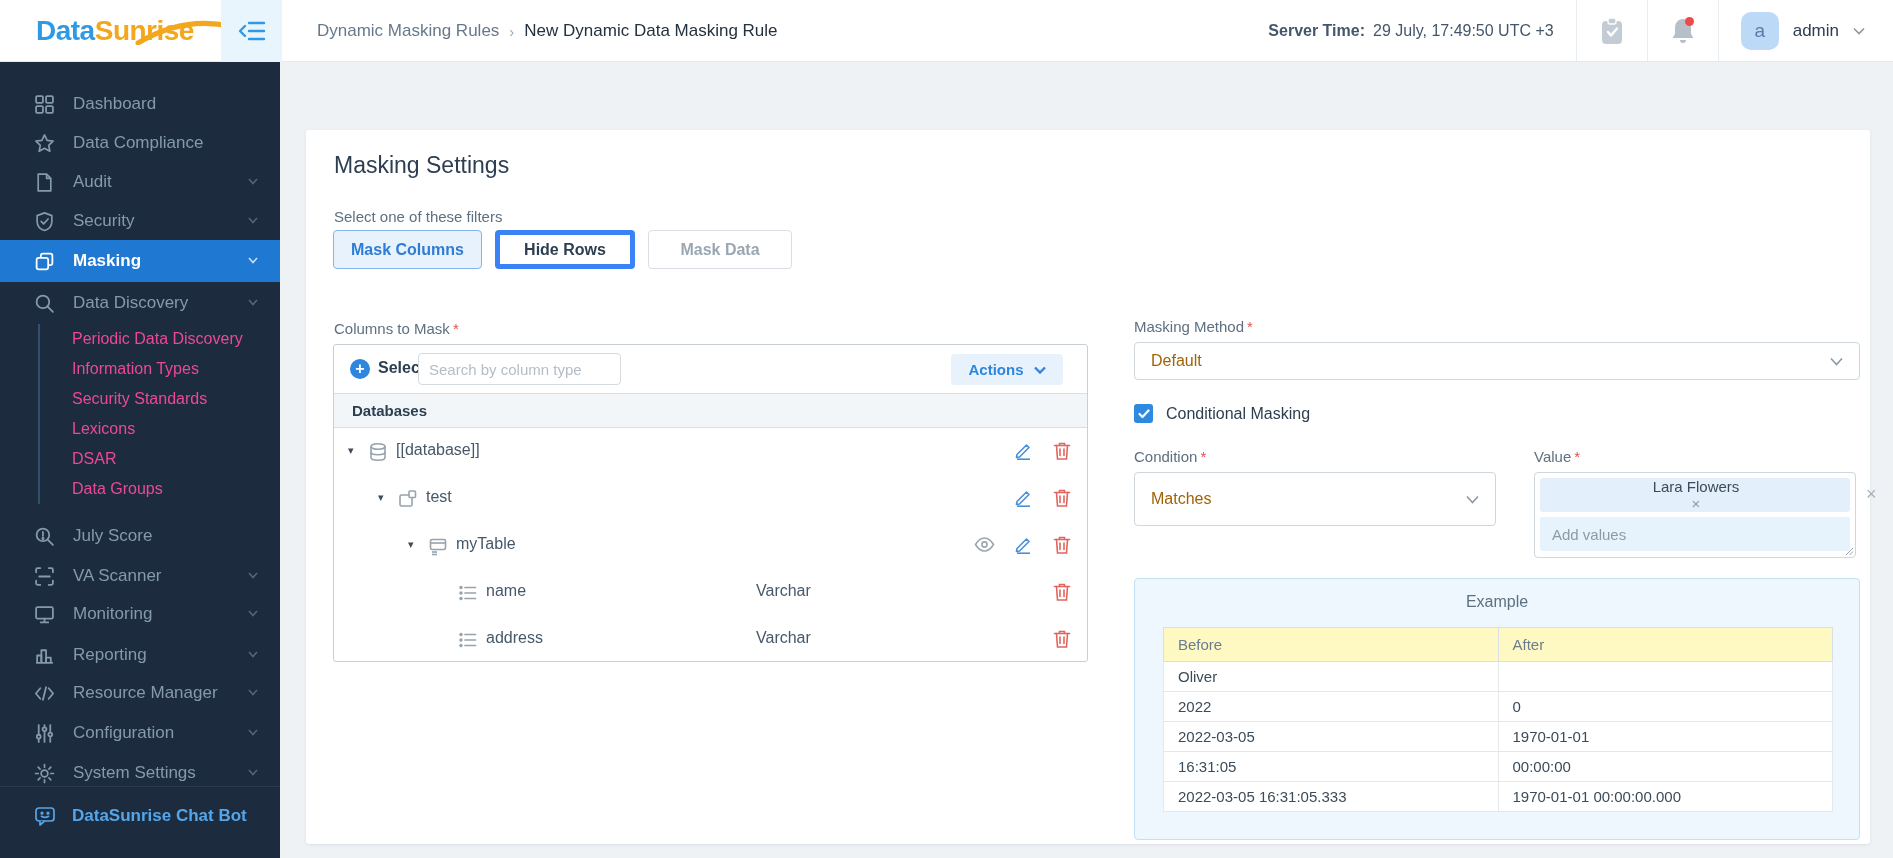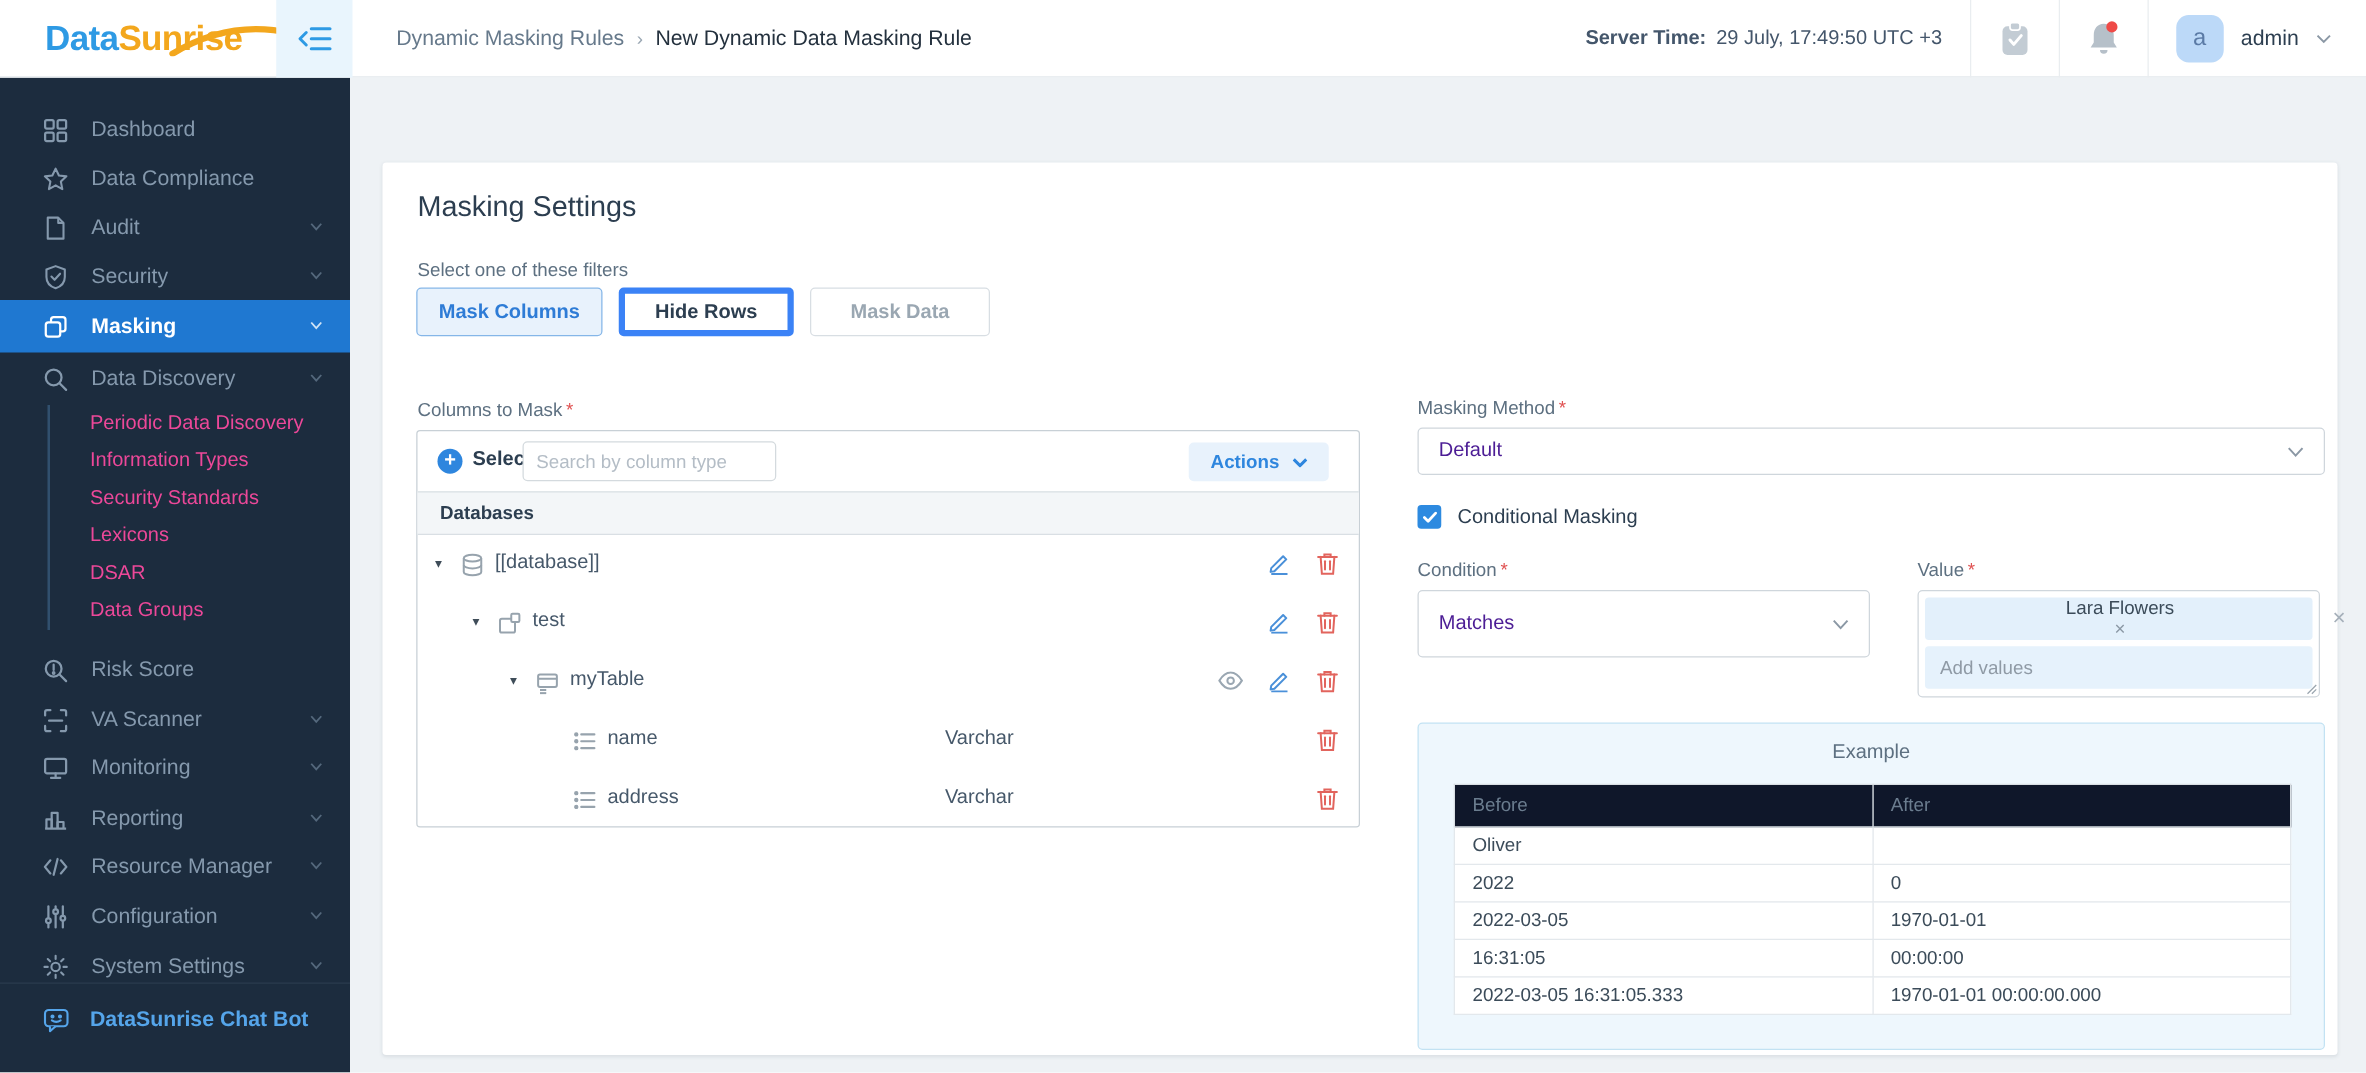--- a/index.html
+++ b/index.html
@@ -65,41 +65,41 @@
   .tree-head { position:absolute; left:0; top:48px; width:100%; height:35px; background:#f3f6f8; border-top:1px solid #d9dfe4; border-bottom:1px solid #d9dfe4; display:flex; align-items:center; padding-left:18px; font-size:15px; font-weight:bold; color:#2c3e50; }
   .tree-row { position:absolute; left:0; width:100%; height:47px; font-size:16px; color:#46586a; }
   .tree-row .caret { position:absolute; top:16px; font-size:11px; color:#3f4d59; cursor:pointer; }
   .tree-row .node-icon { position:absolute; top:14px; }
   .tree-row .nlabel { position:absolute; top:13px; }
   .tree-row .dtype { position:absolute; left:422px; top:13px; color:#46586a; }
   .row-act { position:absolute; top:13px; cursor:pointer; }
 
   
   .mm-label { position:absolute; left:828px; top:188px; }
-  .sel { position:absolute; border:1px solid #cfd6dc; border-radius:4px; background:#fff; display:flex; align-items:center; padding:0 16px; font-size:16px; color:#4c1d95; cursor:pointer; justify-content:space-between; }
+  .sel { position:absolute; border:1px solid #cfd6dc; border-radius:4px; background:#fff; display:flex; align-items:center; padding:0 16px; font-size:16px; color:#a16207; cursor:pointer; justify-content:space-between; }
   .mm-select { left:828px; top:212px; width:726px; height:38px; }
   .cm-row { position:absolute; left:828px; top:274px; display:flex; align-items:center; gap:13px; cursor:pointer; }
   .checkbox { width:19px; height:19px; border-radius:3px; background:#2d8ae0; display:flex; align-items:center; justify-content:center; }
   .cm-row .txt { font-size:16px; color:#2c3e50; }
   .cond-label { position:absolute; left:828px; top:318px; }
   .cond-select { left:828px; top:342px; width:362px; height:54px; }
   .val-label { position:absolute; left:1228px; top:318px; }
   .value-box { position:absolute; left:1228px; top:342px; width:322px; height:86px; border:1px solid #cfd6dc; border-radius:4px; background:#fff; padding:5px; }
   .tag { height:34px; background:#e3f0fb; border-radius:3px; display:flex; align-items:center; justify-content:space-between; padding:0 10px 0 12px; font-size:15px; color:#3b4b59; margin-bottom:5px;flex-direction:column; }
   .tag .x { color:#8b98a5; font-size:15px; cursor:pointer; }
   .add-values { width:100%; height:34px; background:#e6f2fc; border:none; border-radius:3px; padding:0 12px; font-size:15px; font-family:"Liberation Sans",sans-serif; color:#3b4b59; }
   .add-values::placeholder { color:#8f9aa5; }
   .resize-h { position:absolute; right:1px; bottom:1px; }
   .clear-x { position:absolute; left:1560px; top:354px; color:#a6b0ba; font-size:18px; cursor:pointer; }
 
   
   .example { position:absolute; left:828px; top:448px; width:726px; height:262px; background:#eef7fd; border:1px solid #c2e2f3; border-radius:4px; }
   .example-title { position:absolute; left:0; top:14px; width:100%; text-align:center; font-size:16px; color:#5d7081; }
   .ex-table { position:absolute; left:28px; top:48px; width:670px; border-collapse:collapse; table-layout:fixed; font-size:15px; }
-  .ex-table th { background:#0f172a; color:#6b7d8f; font-weight:normal; text-align:left; height:34px; padding:0 14px; border:1px solid #d9dfe4; }
+  .ex-table th { background:#fef9c3; color:#6b7d8f; font-weight:normal; text-align:left; height:34px; padding:0 14px; border:1px solid #d9dfe4; }
   .ex-table td { background:#fff; color:#3b4b59; height:30px; padding:0 14px; border:1px solid #e3e8ec; }
 </style>
 </head>
 <body>
 
 <div class="screen">
 
   <div class="header">
     <div class="logo">
       <span class="p1">Data</span><span class="p2">Sunrise</span>
@@ -227,21 +227,21 @@
       <div class="sub-item">Data Groups</div>
     </div>
 
     <div class="nav-item" style="top:455px">
       <svg width="21" height="21" viewBox="0 0 20 20" fill="none" stroke="#8599ad" stroke-width="1.7" stroke-linecap="round">
           <circle cx="8.5" cy="8.5" r="6"></circle>
           <line x1="13" y1="13" x2="18" y2="18"></line>
           <line x1="8.5" y1="5.5" x2="8.5" y2="9.5"></line>
           <circle cx="8.5" cy="11.8" r="0.6" fill="#8599ad"></circle>
         </svg>
-      <span>Risk Score</span>
+      <span>July Score</span>
     </div>
 
     <div class="nav-item" style="top:495px">
       <svg width="21" height="21" viewBox="0 0 20 20" fill="none" stroke="#8599ad" stroke-width="1.7" stroke-linecap="round">
           <path d="M2 6 L2 3.5 A1.5 1.5 0 0 1 3.5 2 L6 2"></path>
           <path d="M14 2 L16.5 2 A1.5 1.5 0 0 1 18 3.5 L18 6"></path>
           <path d="M18 14 L18 16.5 A1.5 1.5 0 0 1 16.5 18 L14 18"></path>
           <path d="M6 18 L3.5 18 A1.5 1.5 0 0 1 2 16.5 L2 14"></path>
           <line x1="5" y1="10" x2="15" y2="10"></line>
         </svg>

